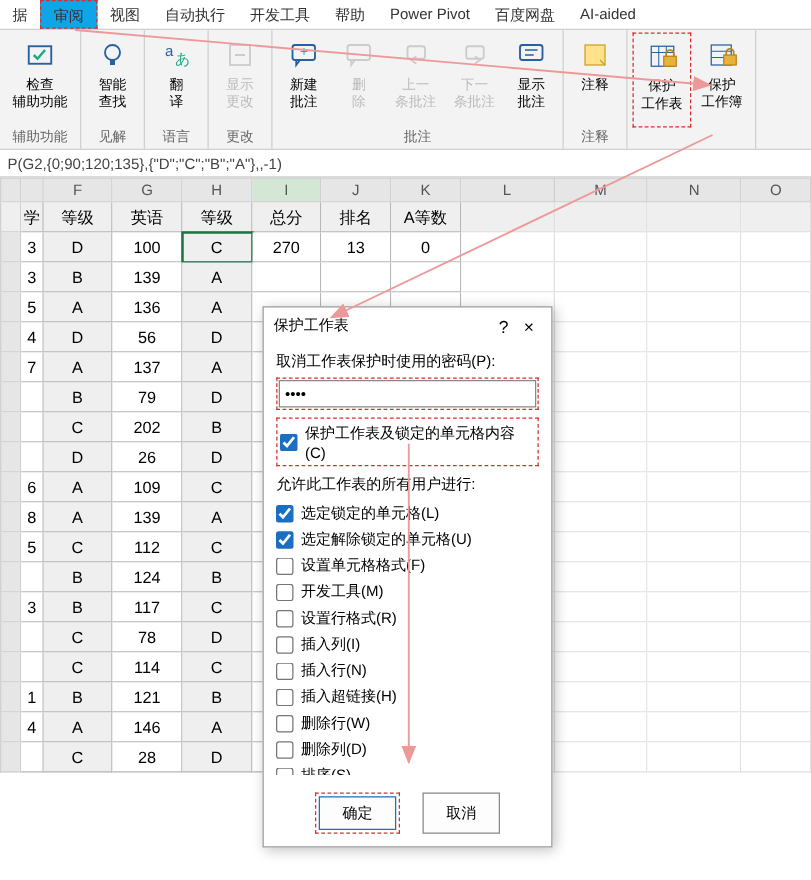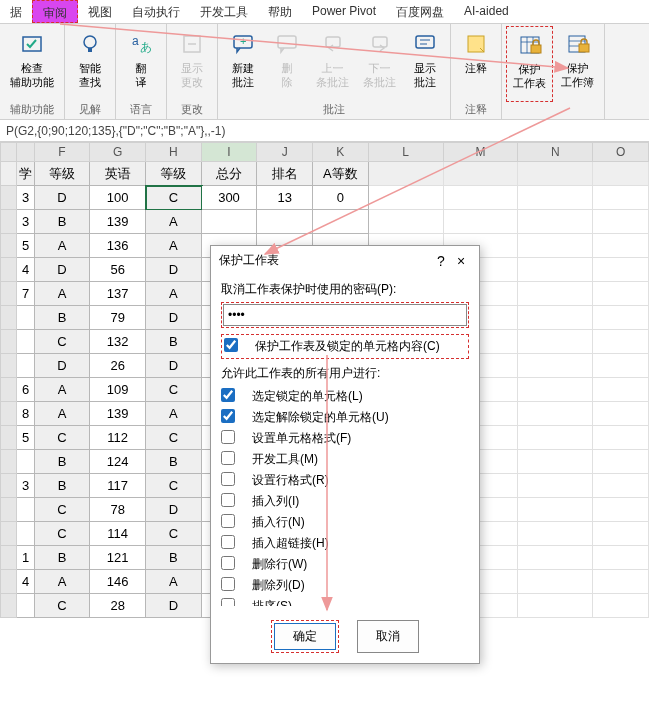--- a/index.html
+++ b/index.html
@@ -1,21 +1,21 @@
 <!DOCTYPE html>
 <html><head>
 <meta charset="utf-8">
 <style>
   * { box-sizing: border-box; margin: 0; padding: 0; }
   body { font-family: "Microsoft YaHei", Arial, sans-serif; font-size: 12px; background: #fff; width: 649px; height: 704px; overflow: hidden; position: relative; }
   
   
   .ribbon-tabs { display: flex; height: 24px; background: #fff; border-bottom: 1px solid #d0d0d0; }
   .ribbon-tab { padding: 4px 10px; cursor: pointer; color: #333; font-size: 12px; }
-  .ribbon-tab.active { background: #d946ef; }
+  .ribbon-tab.active { background: #0ea5e9; }
   .ribbon-tab.highlight { border: 1.5px dashed #d62f2f; }
   
   
   .ribbon-toolbar { display: flex; height: 96px; background: #f3f3f3; border-bottom: 1px solid #d0d0d0; }
   .ribbon-group { display: flex; flex-direction: column; align-items: center; border-right: 1px solid #d0d0d0; padding: 2px 4px; }
   .ribbon-group-items { display: flex; flex: 1; align-items: flex-start; gap: 2px; }
   .ribbon-button { display: flex; flex-direction: column; align-items: center; justify-content: flex-start; padding: 4px 6px; cursor: pointer; min-width: 42px; height: 76px; }
   .ribbon-button.dim { color: #bbb; }
   .ribbon-button .icon { width: 28px; height: 28px; display: flex; align-items: center; justify-content: center; margin-bottom: 3px; }
   .ribbon-button .label { font-size: 11px; text-align: center; line-height: 14px; }
@@ -46,30 +46,30 @@
   
   .data-row { display: flex; height: 24px; }
   .data-row.hdr .cell { background: #efefef; font-weight: normal; }
   .cell { border-right: 1px solid #b7b7b7; border-bottom: 1px solid #b7b7b7; text-align: center; font-size: 13px; line-height: 23px; background: #fff; overflow: hidden; white-space: nowrap; }
   .cell:first-child { background: #e6e6e6; font-size: 11px; color: #555; border-left: 1px solid #d0d0d0; border-right: 1px solid #d0d0d0; border-bottom: 1px solid #d0d0d0; }
   .cell.shade { background: #efefef; }
   .cell.sel { outline: 2px solid #217346; outline-offset: -1px; }
   .cell.wideblank { border-right: 1px solid #e0e0e0; border-bottom: 1px solid #e0e0e0; }
   
   
-  .dialog { position: absolute; left: 210px; top: 245px; width: 270px; background: #fff; border: 1px solid #999; box-shadow: 2px 2px 10px rgba(0,0,0,0.25); font-size: 12px; }
+  .dialog { position: absolute; left: 210px; top: 245px; width: 232px; background: #fff; border: 1px solid #999; box-shadow: 2px 2px 10px rgba(0,0,0,0.25); font-size: 12px; }
   .dialog-title { display: flex; align-items: center; padding: 6px 8px; font-size: 12px; }
   .dialog-title .t { flex: 1; }
   .dialog-title .help { width: 20px; text-align: center; cursor: pointer; font-size: 14px; }
   .dialog-title .close { width: 20px; text-align: center; cursor: pointer; font-size: 14px; }
   .dialog-body { padding: 6px 10px; }
   .dialog-body .lbl { font-size: 12px; margin-bottom: 4px; }
   .dialog-body input[type=password] { width: 100%; padding: 3px 4px; border: 1px solid #888; font-size: 12px; }
   .pw-wrap { border: 1.5px dashed #d62f2f; padding: 1px; margin-bottom: 6px; }
-  .check-row { display: flex; align-items: flex-start; gap: 17px; padding: 2px 0; font-size: 12px; }
+  .check-row { display: flex; align-items: center; gap: 6px; padding: 2px 0; font-size: 12px; }
   .check-row input { width: 14px; height: 14px; accent-color: #1b6ec2; }
   .check-main { border: 1.5px dashed #d62f2f; padding: 1px 2px; }
   .perm-list { max-height: 220px; overflow-y: auto; margin-top: 0; }
   .dialog-buttons { display: flex; justify-content: center; gap: 18px; padding: 8px 10px 10px; }
   .dialog-buttons button { padding: 4px 18px; font-size: 12px; border: 1px solid #888; background: #fdfdfd; cursor: pointer; }
   .ok-wrap { border: 1.5px dashed #d62f2f; padding: 2px 2px 2px 2px; }
   .ok-btn { border: 1px solid #1b6ec2 !important; }
   
   
   .arrow-svg { position: absolute; left: 0; top: 0; pointer-events: none; width: 649px; height: 704px; }
@@ -273,21 +273,21 @@
       <div class="cell wideblank col-wN"></div>
       <div class="cell wideblank col-wO"></div>
     </div>
   <div id="data-rows">
       <div class="data-row">
         <div class="cell col-w0"></div>
         <div class="cell col-wE">3</div>
         <div class="cell col-wF shade">D</div>
         <div class="cell col-wG">100</div>
         <div class="cell col-wH shade sel">C</div>
-        <div class="cell col-wI">300</div>
+        <div class="cell col-wI">270</div>
         <div class="cell col-wJ">13</div>
         <div class="cell col-wK">0</div>
         <div class="cell wideblank col-wL"></div>
         <div class="cell wideblank col-wM"></div>
         <div class="cell wideblank col-wN"></div>
         <div class="cell wideblank col-wO"></div>
       </div>
       <div class="data-row">
         <div class="cell col-w0"></div>
         <div class="cell col-wE">3</div>
@@ -355,21 +355,21 @@
         <div class="cell col-wK"></div>
         <div class="cell wideblank col-wL"></div>
         <div class="cell wideblank col-wM"></div>
         <div class="cell wideblank col-wN"></div>
         <div class="cell wideblank col-wO"></div>
       </div>
       <div class="data-row">
         <div class="cell col-w0"></div>
         <div class="cell col-wE"></div>
         <div class="cell col-wF shade">C</div>
-        <div class="cell col-wG">132</div>
+        <div class="cell col-wG">202</div>
         <div class="cell col-wH shade">B</div>
         <div class="cell col-wI"></div>
         <div class="cell col-wJ"></div>
         <div class="cell col-wK"></div>
         <div class="cell wideblank col-wL"></div>
         <div class="cell wideblank col-wM"></div>
         <div class="cell wideblank col-wN"></div>
         <div class="cell wideblank col-wO"></div>
       </div>
       <div class="data-row">

